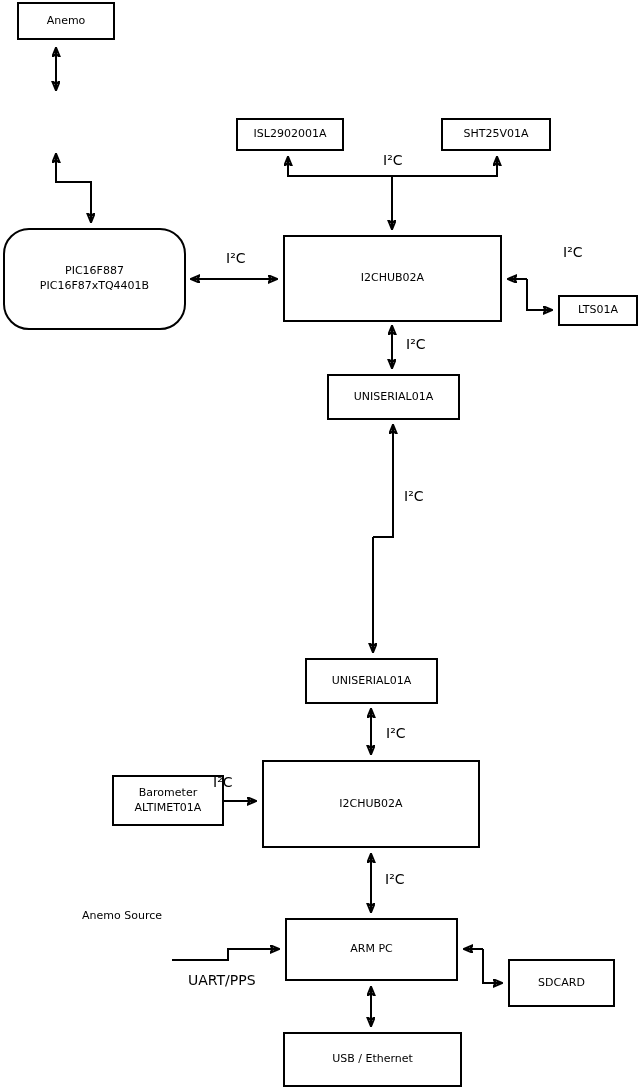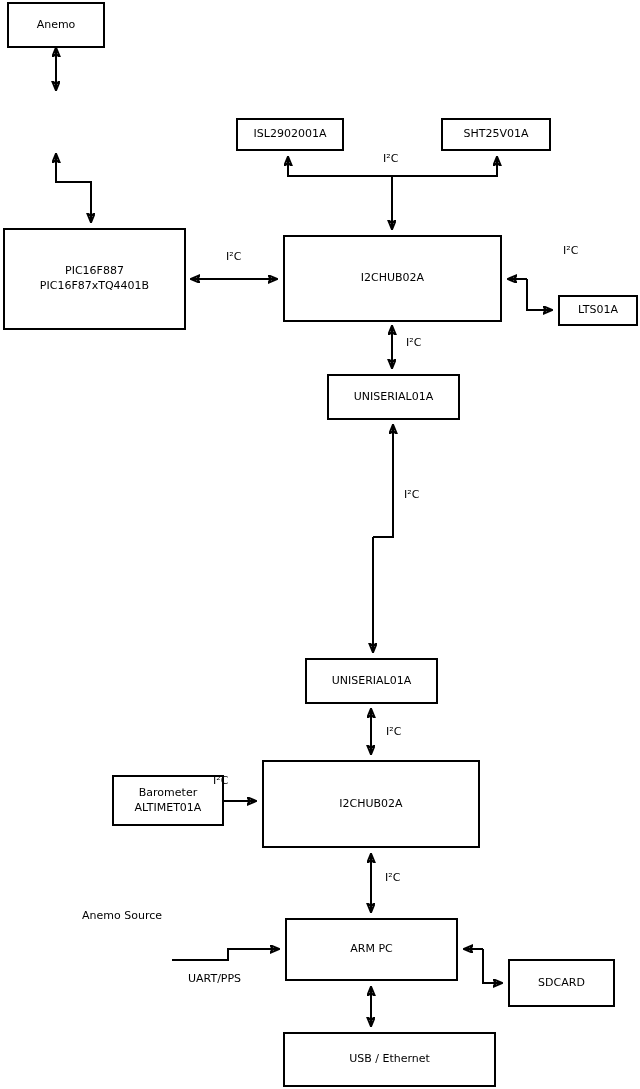--- a/index.html
+++ b/index.html
@@ -20,21 +20,21 @@
     justify-content:center;
     text-align:center;
     font-size:11px;
     color:#000000;
     line-height:1.35;
     white-space:pre-line;
     z-index:3;
   }
   .edge-label{
     position:absolute;
-    font-size:11px;
+    font-size:14px;
     color:#000000;
     white-space:nowrap;
     z-index:4;
   }
   .free-label{
     position:absolute;
     font-size:11px;
     color:#000000;
     white-space:nowrap;
     z-index:4;
@@ -98,24 +98,24 @@
 
     <path d="M172,960 L228,960 L228,949 L279,949" marker-end="url(#ah)"></path>
 
     <path d="M483,949 L464,949" marker-end="url(#ah)"></path>
     <path d="M483,949 L483,983 L502,983" marker-end="url(#ah)"></path>
 
     <line x1="371" y1="987" x2="371" y2="1026" marker-end="url(#ah)"></line>
     <line x1="371" y1="1026" x2="371" y2="987" marker-end="url(#ah)"></line>
   </svg>
 
-  <div class="box" style="left:7px;top:2px;width:98px;height:46px;">Anemo</div>
+  <div class="box" style="left:17px;top:2px;width:98px;height:38px;">Anemo</div>
 
 
-  <div class="box" style="left:3px;top:228px;width:183px;height:102px;">PIC16F887
+  <div class="box" style="left:3px;top:228px;width:183px;height:102px;border-radius:26px;">PIC16F887
 PIC16F87xTQ4401B</div>
 
   <div class="box" style="left:236px;top:118px;width:108px;height:33px;">ISL2902001A</div>
 
   <div class="box" style="left:441px;top:118px;width:110px;height:33px;">SHT25V01A</div>
 
   <div class="box" style="left:283px;top:235px;width:219px;height:87px;">I2CHUB02A</div>
 
   <div class="box" style="left:558px;top:295px;width:80px;height:31px;">LTS01A</div>
 
@@ -126,21 +126,21 @@
   <div class="box" style="left:76px;top:775px;width:112px;height:51px;margin-left:36px;">Barometer
 ALTIMET01A</div>
 
   <div class="box" style="left:262px;top:760px;width:218px;height:88px;">I2CHUB02A</div>
 
 
   <div class="box" style="left:285px;top:918px;width:173px;height:63px;">ARM PC</div>
 
   <div class="box" style="left:508px;top:959px;width:107px;height:48px;">SDCARD</div>
 
-  <div class="box" style="left:283px;top:1032px;width:213px;height:55px;">USB / Ethernet</div>
+  <div class="box" style="left:283px;top:1032px;width:179px;height:55px;">USB / Ethernet</div>
 
   <div class="edge-label" style="left:226px;top:250px;">I²C</div>
 
   <div class="edge-label" style="left:383px;top:152px;">I²C</div>
 
   <div class="edge-label" style="left:563px;top:244px;">I²C</div>
 
   <div class="edge-label" style="left:406px;top:336px;">I²C</div>
 
   <div class="edge-label" style="left:404px;top:488px;">I²C</div>

